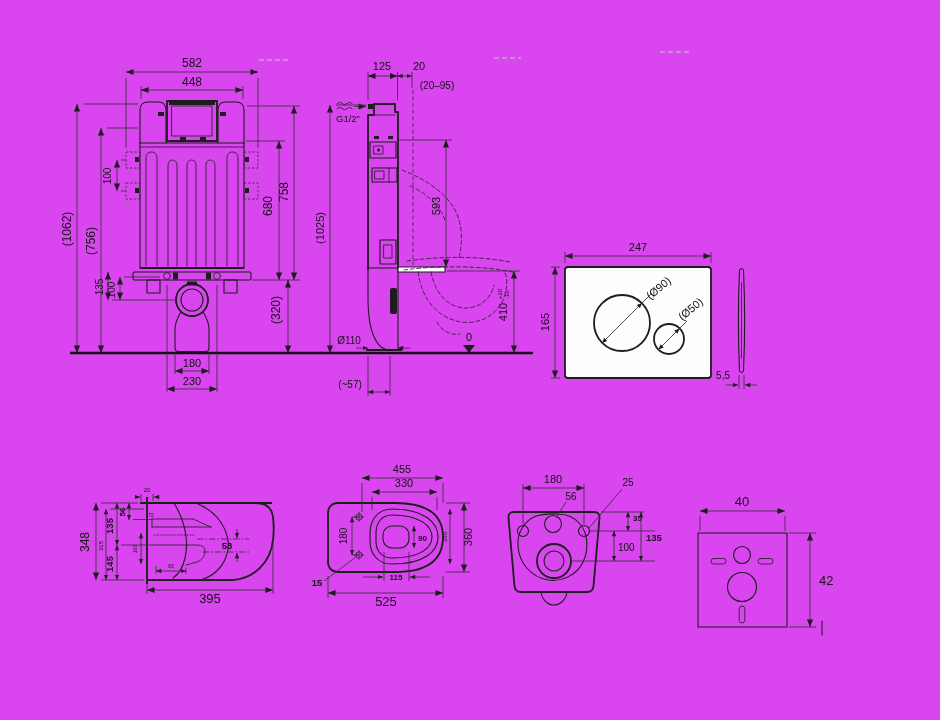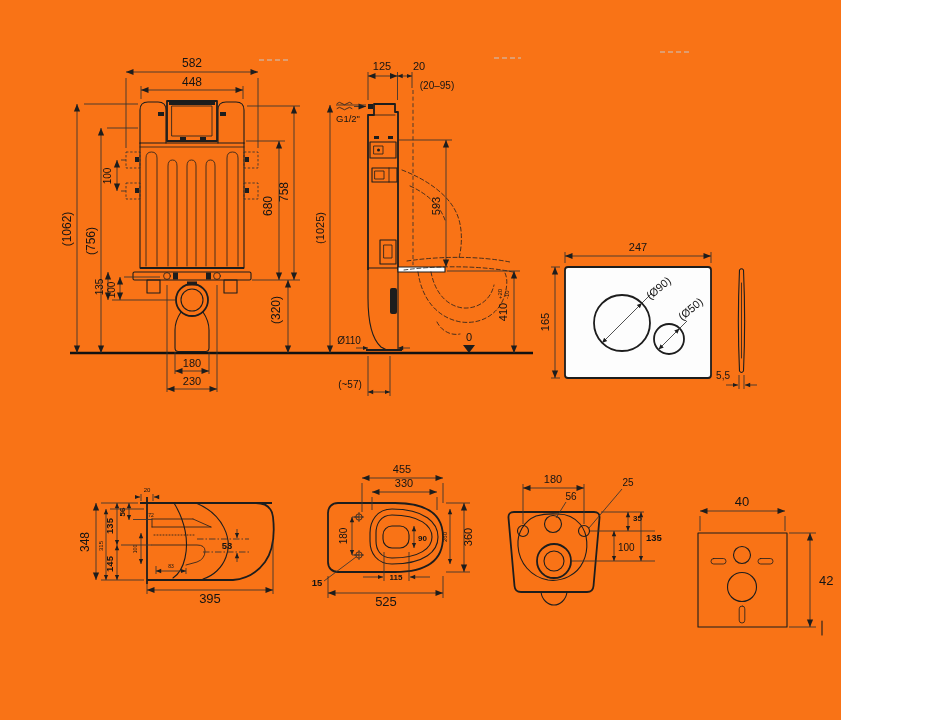--- a/index.html
+++ b/index.html
@@ -1,16 +1,16 @@
 <!DOCTYPE html>
 <html><head>
 <meta charset="utf-8">
 <style>
   html,body{margin:0;padding:0;background:#ffffff}
-  .canvas{position:relative;width:841px;height:720px;background:#f97316;overflow:hidden}
+  .canvas{position:relative;width:940px;height:720px;background:#d946ef;overflow:hidden}
   svg{display:block}
   .o1{stroke:#1d1d1d;stroke-width:1.1;fill:none;stroke-linejoin:round;stroke-linecap:round}
   .o2{stroke:#1d1d1d;stroke-width:1.8;fill:none;stroke-linejoin:round}
   .o3{stroke:#111;stroke-width:2.4;fill:none}
   .th{stroke-width:.8}
   .dim{stroke:#333;stroke-width:.85;fill:none}
   .dsh{stroke-dasharray:4 2.6}
   .dsh2{stroke-dasharray:2.4 1.8}
   .dot{stroke-dasharray:1 2}
   .ddot{stroke-dasharray:6.5 2 1.5 2}

